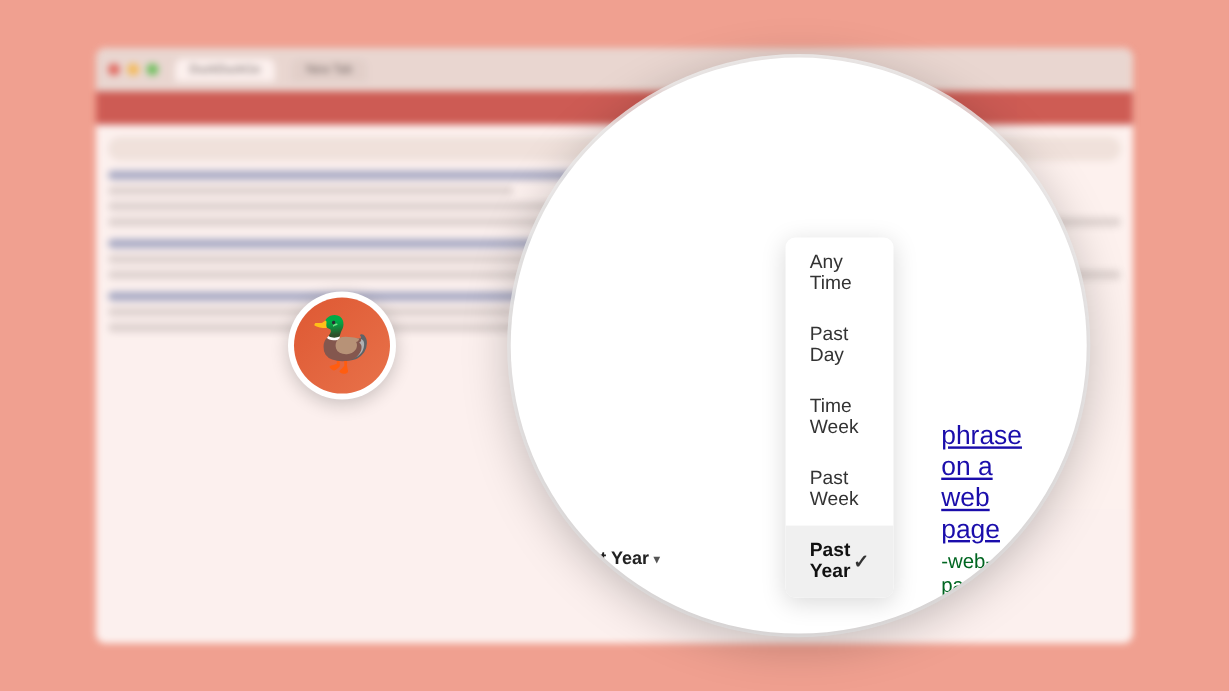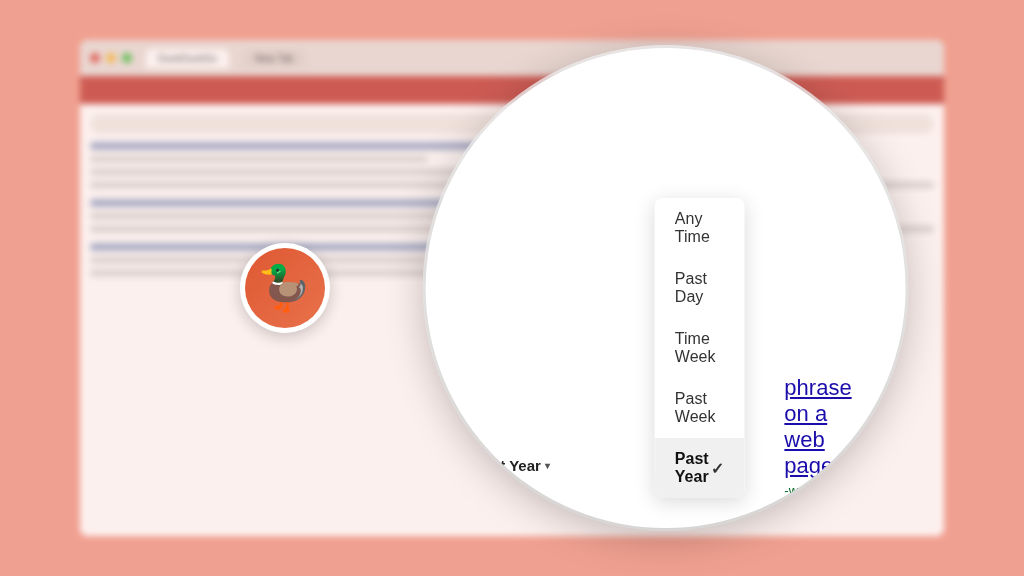--- a/index.html
+++ b/index.html
@@ -175,21 +175,21 @@
     
     .mag-result-title {
       font-size: 22px;
       color: #1a0dab;
       font-weight: normal;
       margin-bottom: 4px;
       text-decoration: underline;
     }
 
     .mag-result-url {
-      font-size: 13px;
+      font-size: 17px;
       color: #006621;
     }
 
     
     .ddg-logo {
       position: absolute;
       width: 90px;
       height: 90px;
       border-radius: 50%;
       background: #fff;

